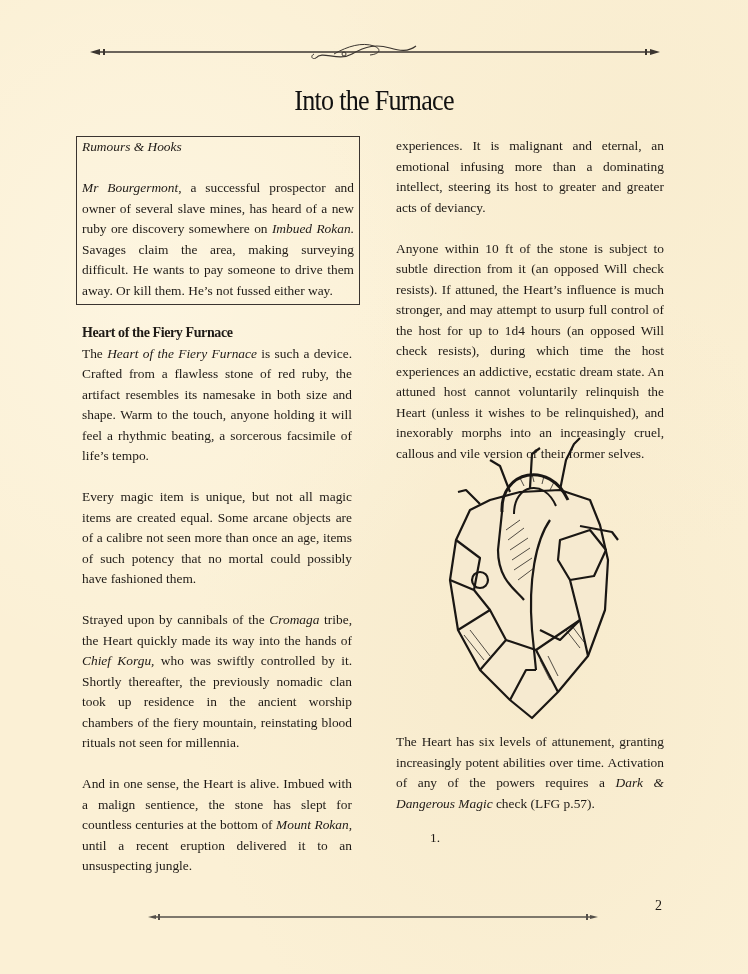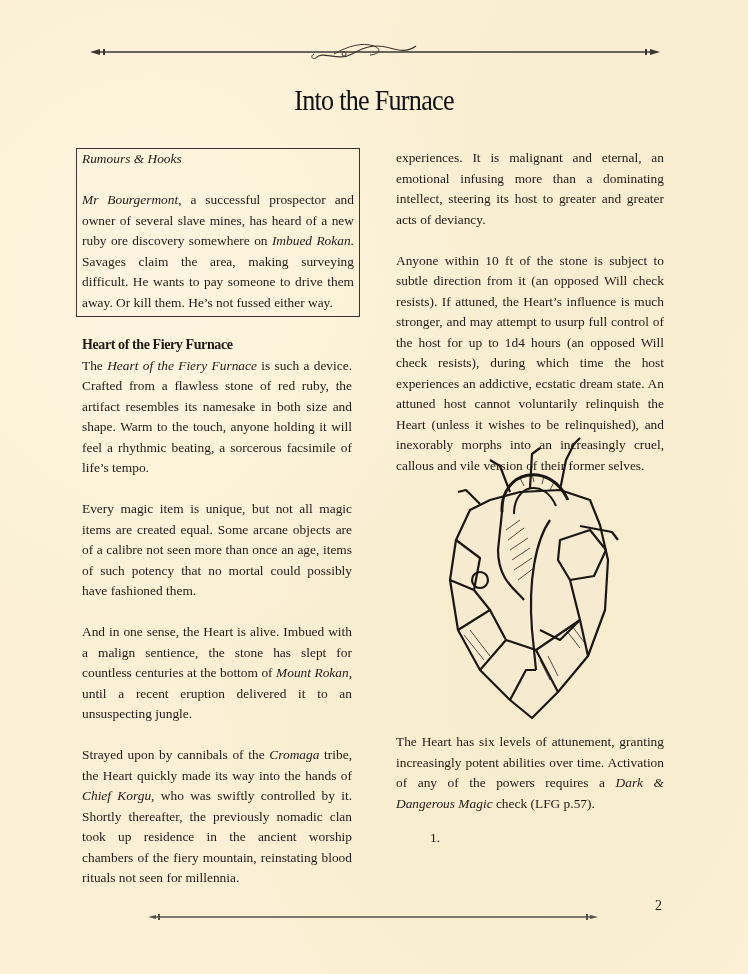--- a/index.html
+++ b/index.html
@@ -14,22 +14,22 @@
     color:#1e1a16;
   }
   .ornament-top { position:absolute; left:90px; top:40px; width:570px; height:24px; }
   .ornament-bottom { position:absolute; left:148px; top:910px; width:450px; height:14px; }
   .title {
     position:absolute; left:0; width:748px; top:84px; text-align:center;
     font-size:29px; letter-spacing:-0.8px; color:#111; margin:0; font-weight:normal;
     transform:scaleX(0.9);
   }
   .col { position:absolute; font-size:13.4px; line-height:20.5px; text-align:justify; }
-  .col-left { left:82px; top:148px; width:270px; }
-  .col-right { left:396px; top:148px; width:268px; }
+  .col-left { left:82px; top:136px; width:270px; }
+  .col-right { left:396px; top:136px; width:268px; }
   .col p { margin:0; }
   .col p + p { margin-top:20.5px; }
   .hook-box {
     border:1.2px solid #3a3430; padding:0 5px 3px 5px; margin-left:-6px; width:272px;
     line-height:20.5px;
   }
   .hook-title { font-style:italic; margin:0; }
   .section-heading { font-weight:bold; font-size:14px; margin:18px 0 0 0; letter-spacing:-0.4px; }
   .section-heading + p { margin-top:0 !important; }
   em { font-style:italic; }
@@ -59,22 +59,22 @@
 
 <div class="col col-left">
   <div class="hook-box">
     <p class="hook-title">Rumours &amp; Hooks</p>
     <p><em>Mr Bourgermont</em><span>, a successful prospector and owner of several slave mines, has heard of a new ruby ore discovery somewhere on </span><em>Imbued Rokan.</em><span> Savages claim the area, making surveying difficult. He wants to pay someone to drive them away. Or kill them. He’s not fussed either way.</span></p>
   </div>
 
   <h2 class="section-heading">Heart of the Fiery Furnace</h2>
   <p><span>The </span><em>Heart of the Fiery Furnace</em><span> is such a device. Crafted from a flawless stone of red ruby, the artifact resembles its namesake in both size and shape. Warm to the touch, anyone holding it will feel a rhythmic beating, a sorcerous facsimile of life’s tempo.</span></p>
   <p>Every magic item is unique, but not all magic items are created equal. Some arcane objects are of a calibre not seen more than once an age, items of such potency that no mortal could possibly have fashioned them.</p>
+  <p><span>Strayed upon by cannibals of the </span><em>Cromaga</em><span> tribe, the Heart quickly made its way into the hands of </span><em>Chief Korgu,</em><span> who was swiftly controlled by it. Shortly thereafter, the previously nomadic clan took up residence in the ancient worship chambers of the fiery mountain, reinstating blood rituals not seen for millennia.</span></p>
   <p><span>And in one sense, the Heart is alive. Imbued with a malign sentience, the stone has slept for countless centuries at the bottom of </span><em>Mount Rokan,</em><span> until a recent eruption delivered it to an unsuspecting jungle.</span></p>
-  <p><span>Strayed upon by cannibals of the </span><em>Cromaga</em><span> tribe, the Heart quickly made its way into the hands of </span><em>Chief Korgu,</em><span> who was swiftly controlled by it. Shortly thereafter, the previously nomadic clan took up residence in the ancient worship chambers of the fiery mountain, reinstating blood rituals not seen for millennia.</span></p>
 
 </div>
 
 <div class="col col-right">
   <p>experiences. It is malignant and eternal, an emotional infusing more than a dominating intellect, steering its host to greater and greater acts of deviancy.</p>
   <p>Anyone within 10 ft of the stone is subject to subtle direction from it (an opposed Will check resists). If attuned, the Heart’s influence is much stronger, and may attempt to usurp full control of the host for up to 1d4 hours (an opposed Will check resists), during which time the host experiences an addictive, ecstatic dream state. An attuned host cannot voluntarily relinquish the Heart (unless it wishes to be relinquished), and inexorably morphs into an increasingly cruel, callous and vile version of their former selves.</p>
 </div>
 
 <svg class="heart-art" viewBox="0 0 180 290">
   <g fill="none" stroke="#1a1714" stroke-width="2.2" stroke-linejoin="round">

